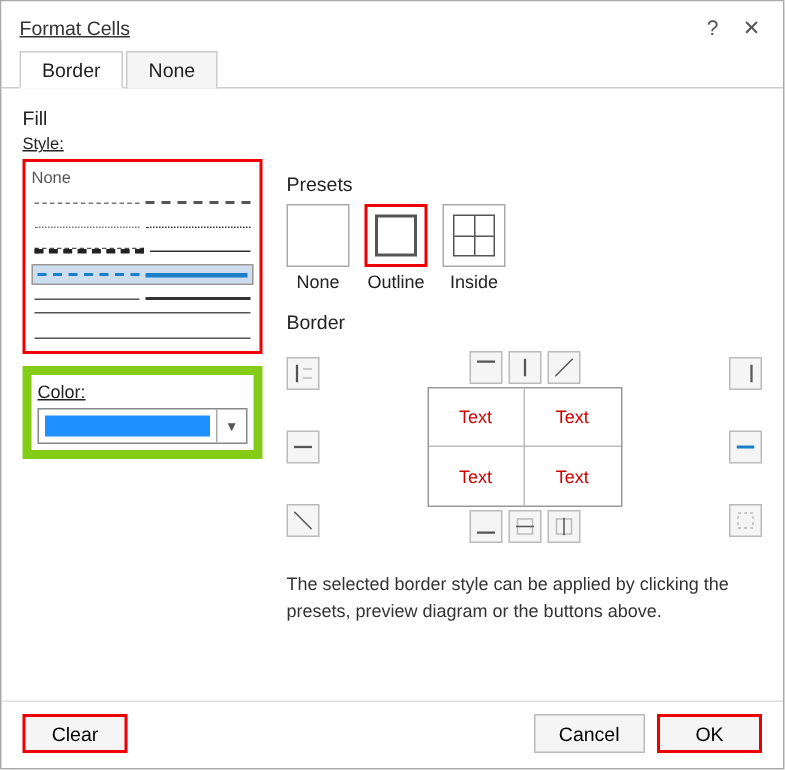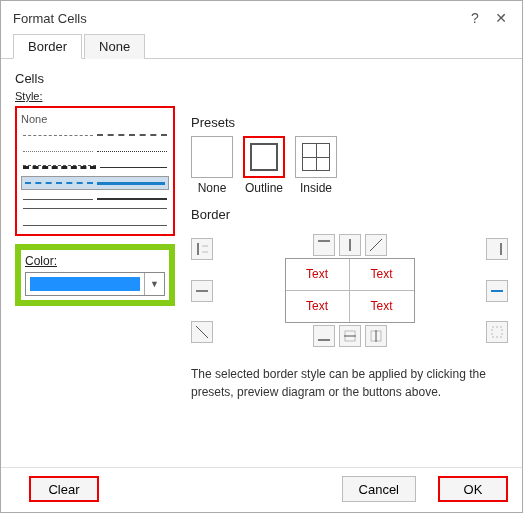--- a/index.html
+++ b/index.html
@@ -20,20 +20,21 @@
       padding: 8px 12px 0 12px;
       display: flex;
       align-items: center;
       justify-content: space-between;
       border-bottom: none;
     }
 
     .title-bar-left {
       font-size: 13px;
       color: #333;
+      text-decoration: underline;
     }
 
     .title-bar-right {
       display: flex;
       gap: 8px;
       align-items: center;
     }
 
     .title-btn {
       width: 18px;
@@ -305,21 +306,21 @@
     .border-diagram-center {
       flex: 1;
       display: flex;
       flex-direction: column;
       align-items: center;
     }
 
     .border-grid {
       border: 1px solid #999;
       width: 130px;
-      height: 65px;
+      height: 80px;
       display: grid;
       grid-template-columns: 1fr 1fr;
       grid-template-rows: 1fr 1fr;
       position: relative;
     }
 
     .border-grid-cell {
       display: flex;
       align-items: center;
       justify-content: center;
@@ -361,21 +362,20 @@
       min-width: 70px;
       height: 26px;
       padding: 0 16px;
       border: 1px solid #bbb;
       background: #f5f5f5;
       cursor: pointer;
       font-size: 13px;
       display: flex;
       align-items: center;
       justify-content: center;
-      margin-left: 14px;
     }
 
     .footer-btn.primary {
       border: 2px solid #e00;
     }
 
     .clear-btn {
       border: 2px solid #e00;
     }
 
@@ -401,21 +401,21 @@
     </div>
     <div class="tab">
       <span>None</span>
     </div>
   </div>
 
   <div class="content">
     <div class="main-row">
 
       <div class="left-panel">
-        <div class="section-label">Cells</div>
+        <div class="section-label">Fill</div>
         <div class="subsection-label">Style:</div>
 
         <div class="style-box">
 
           <div class="style-row">
             <span class="style-none">None</span>
             <div class="style-line">
               <div style="border-top: 1px solid transparent; flex:1;"></div>
             </div>
           </div>

